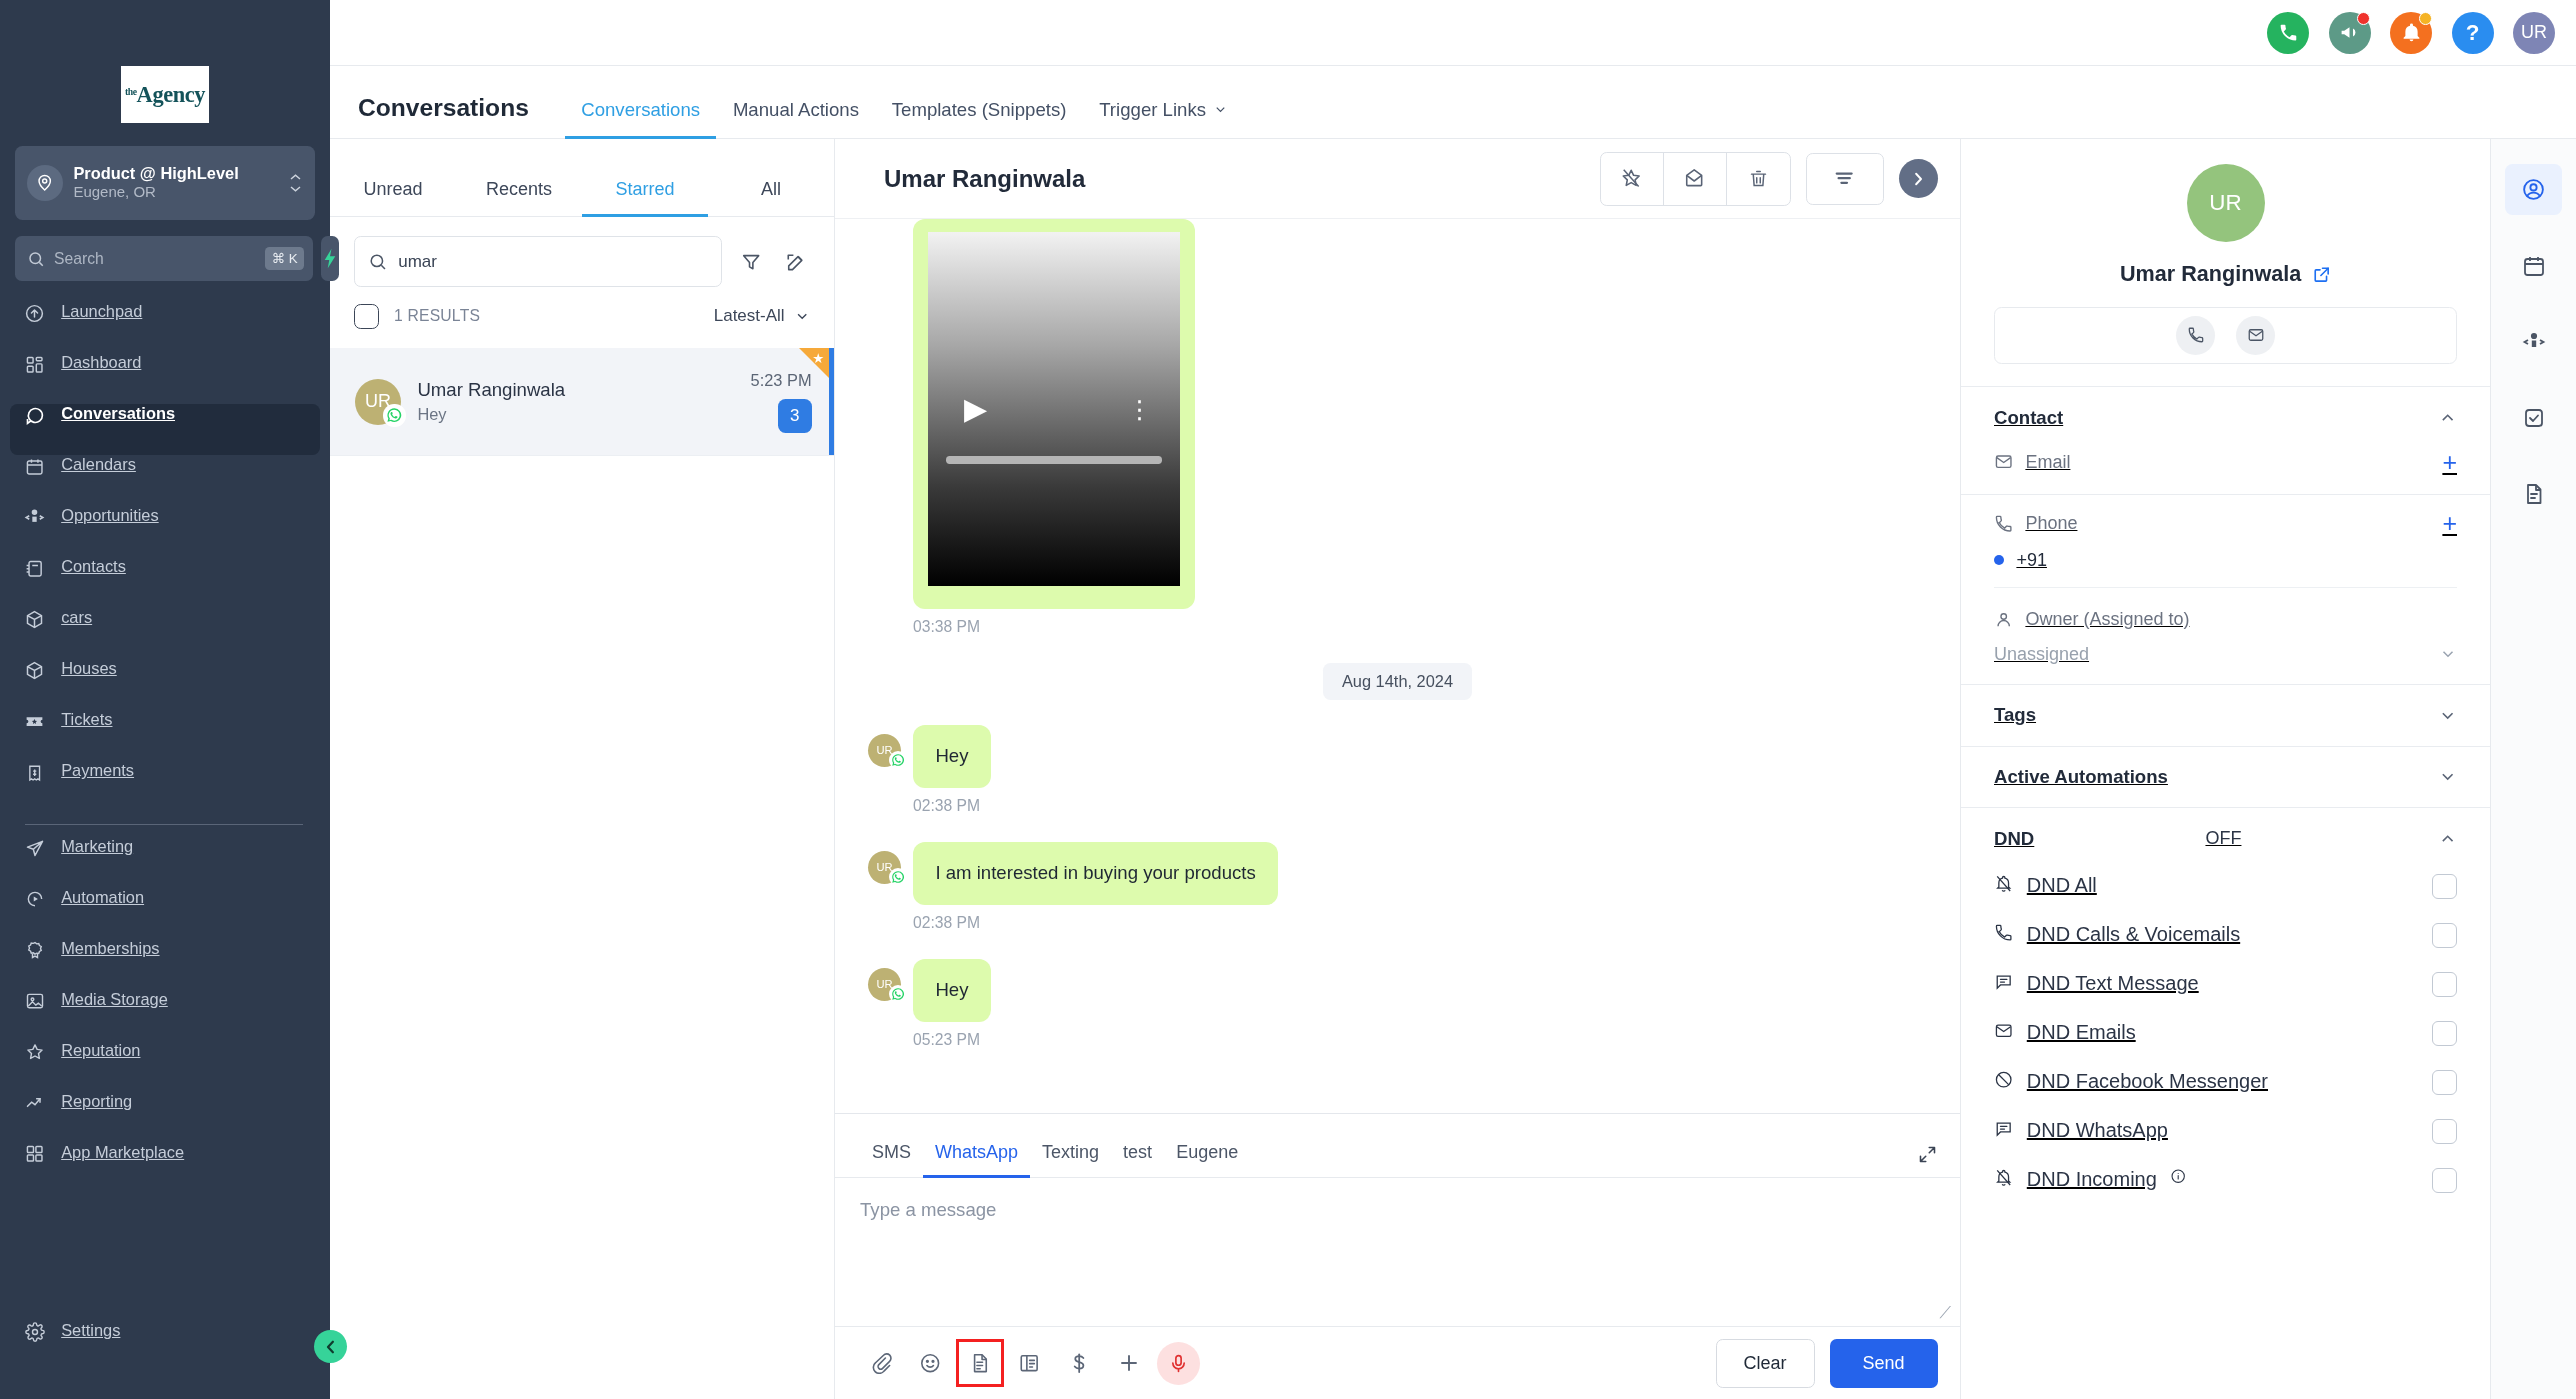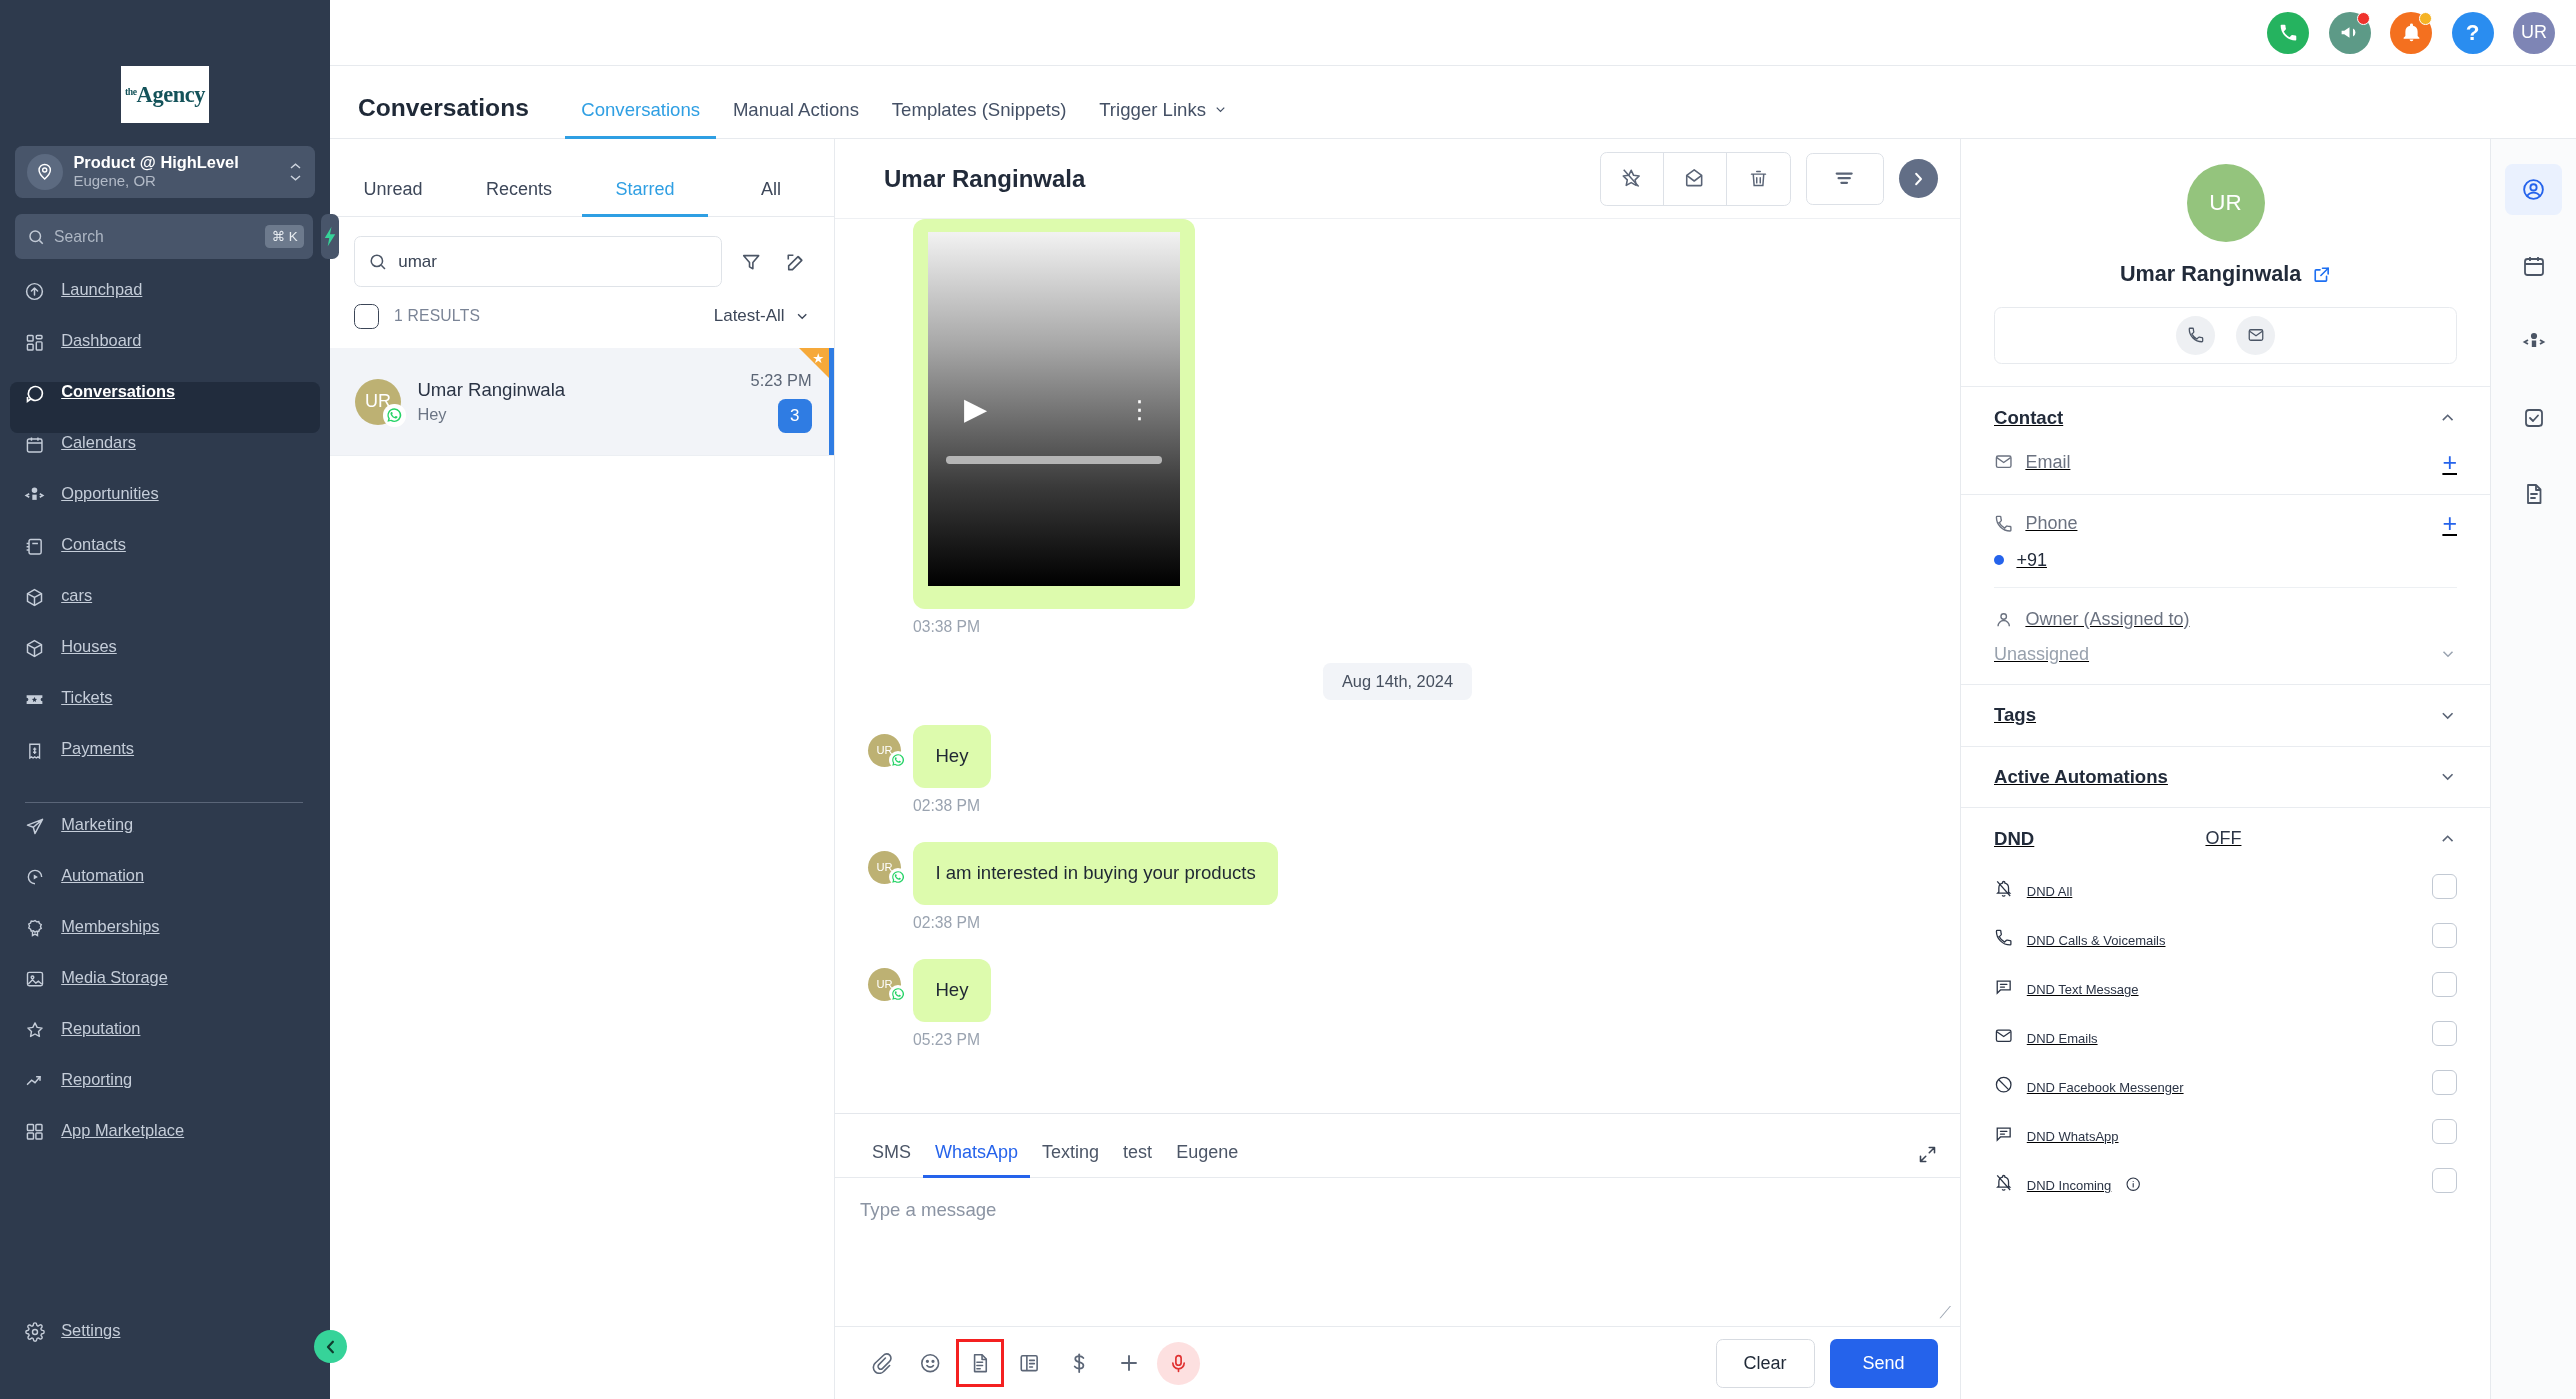--- a/index.html
+++ b/index.html
@@ -21,21 +21,21 @@
   }
   .logo-wrap { display: flex; justify-content: center; margin-top: 19.4px; margin-bottom: 22.4px; }
   .logo {
     width: 88px; height: 57px; background: #fff;
     display: flex; align-items: center; justify-content: center; margin-top: 41px;
   }
   .logo-text { font-family: "Liberation Serif", serif; color: #14535a; font-size: 22.4px; font-weight: bold; letter-spacing: -0.4px;}
   .logo-text sup { font-size: 9.7px; vertical-align: 6.7px; font-weight: bold;}
 
   .loc-card {
-    margin: 0 15px 16.4px 15px; height: 52px;
+    margin: 0 15px 16.4px 15px; height: 74px;
     background: #48556a; border-radius: 7.5px;
     display: flex; align-items: center; padding: 0 12px; gap: 10.4px;
     cursor: pointer;
   }
   .loc-avatar {
     width: 36px; height: 36px; border-radius: 50%; background: #5c6a80;
     display: flex; align-items: center; justify-content: center; flex: 0 0 36px;
   }
   .loc-texts { flex: 1; min-width: 0; }
   .loc-name { color: #fff; font-size: 16.4px; font-weight: bold; line-height: 1.15; white-space: nowrap; overflow: hidden; }
@@ -220,21 +220,21 @@
   .rp-sec { border-bottom:0.7px solid #e9ecf0; padding: 19.4px 33px 19.4px 33px; text-decoration: underline; }
   .rp-sec-head { display:flex; align-items:center; font-size:18.6px; font-weight:bold; color:#222b3a; cursor:pointer;}
   .rp-sec-head .chev { margin-left:auto; color:#5a6476; }
   .rp-sec-head .off { font-weight: normal; font-size: 18px; color:#2b3445; margin-left:auto; margin-right: 25px;}
   .rp-field { display:flex; align-items:center; gap:12px; margin-top: 21px; font-size:18px; color:#6b7280;}
   .rp-field .plus { margin-left:auto; color:#2563eb; font-size: 25px; line-height: 1; cursor:pointer;}
   .rp-value { display:flex; align-items:center; gap:12px; margin-top: 13.4px; font-size:18px; color:#222b3a; padding-bottom: 16.4px; border-bottom:0.7px solid #edf0f3;}
   .bluedot { width:10.4px; height:10.4px; border-radius:50%; background:#2563eb; }
   .rp-sel { display:flex; align-items:center; margin-top: 13.4px; font-size:18px; color:#98a1ad; }
   .rp-sel .chev { margin-left:auto; color:#9aa3b0;}
-  .dnd-row { display:flex; align-items:flex-end; gap:13.4px; margin-top: 24px; font-size:13px; color:#2b3445;}
+  .dnd-row { display:flex; align-items:flex-start; gap:13.4px; margin-top: 24px; font-size:20px; color:#2b3445;}
   .dnd-row .cb { margin-left:auto; width: 25px; height:25px; border:1.5px solid #c2c9d3; border-radius:6px; cursor:pointer;}
 
   
   .rail { width: 85px; flex:0 0 85px; background:#fafbfc; display:flex; flex-direction:column; align-items:center; padding-top: 25px; gap: 25px; }
   .rail-btn { width: 57px; height: 51px; border-radius:7.5px; display:flex; align-items:center; justify-content:center; cursor:pointer; color:#4b5565;}
   .rail-btn.active { background:#eaf1fe; color:#2563eb; }
 
   svg { display:block; }
 </style>
 </head>

